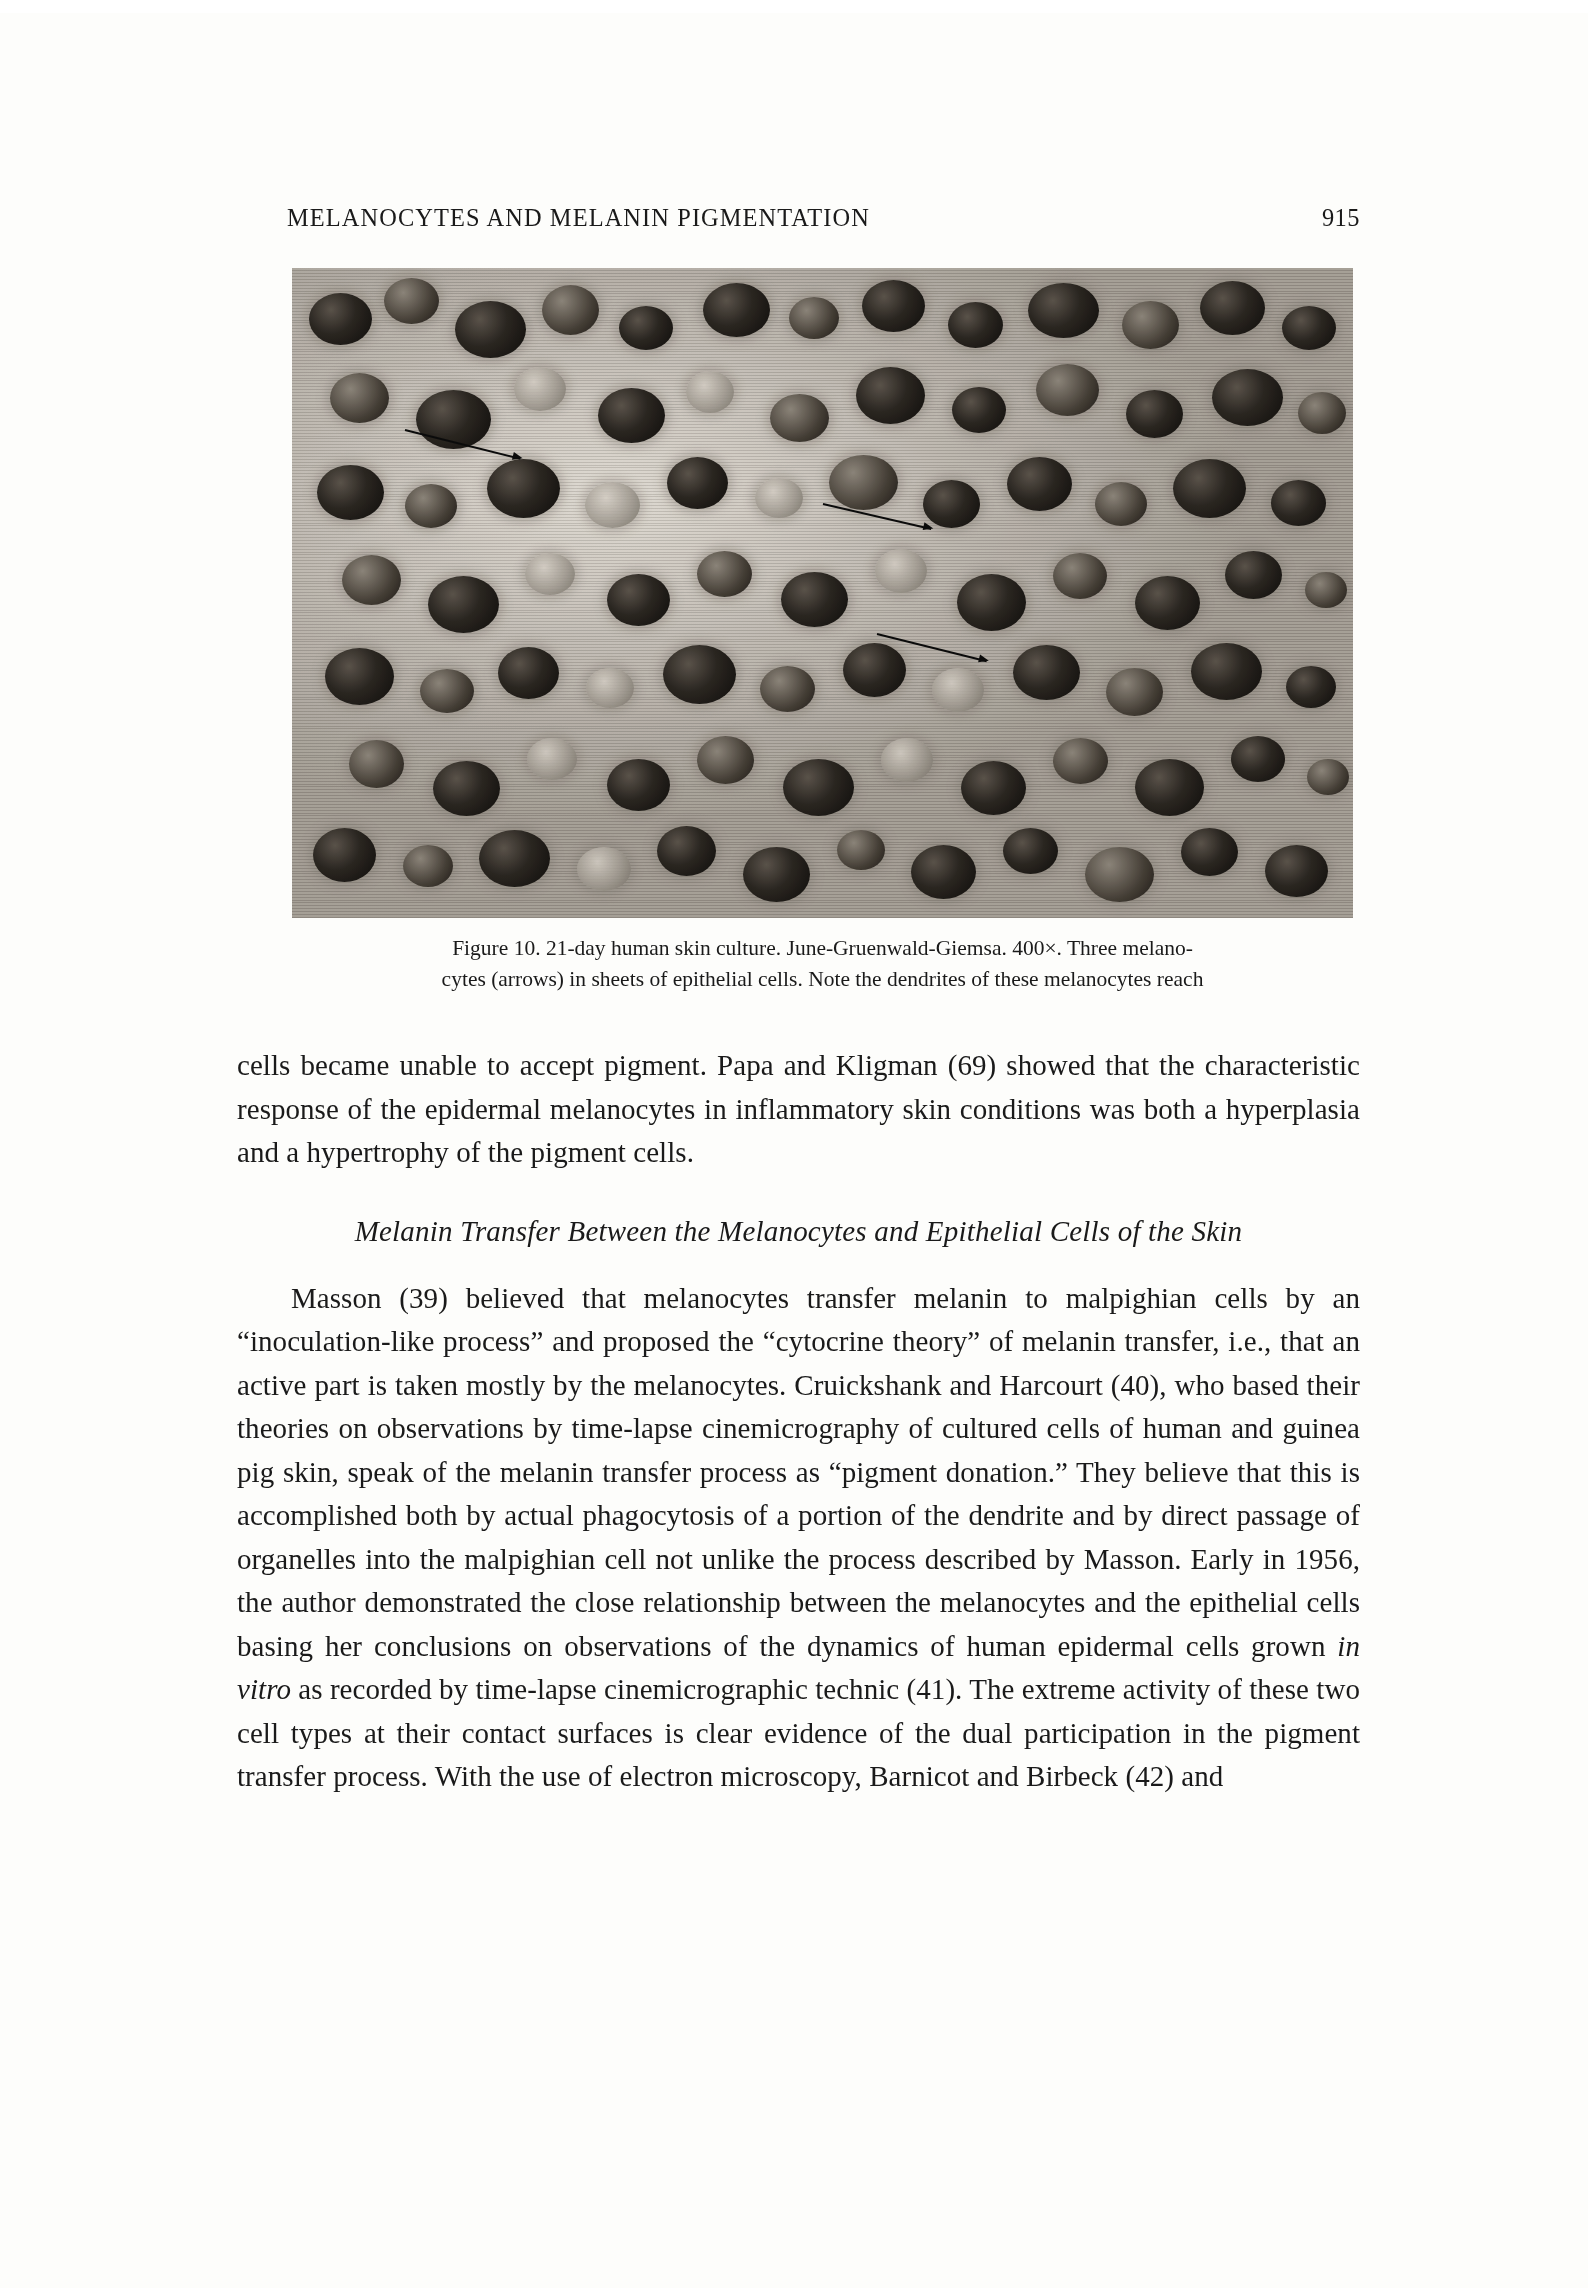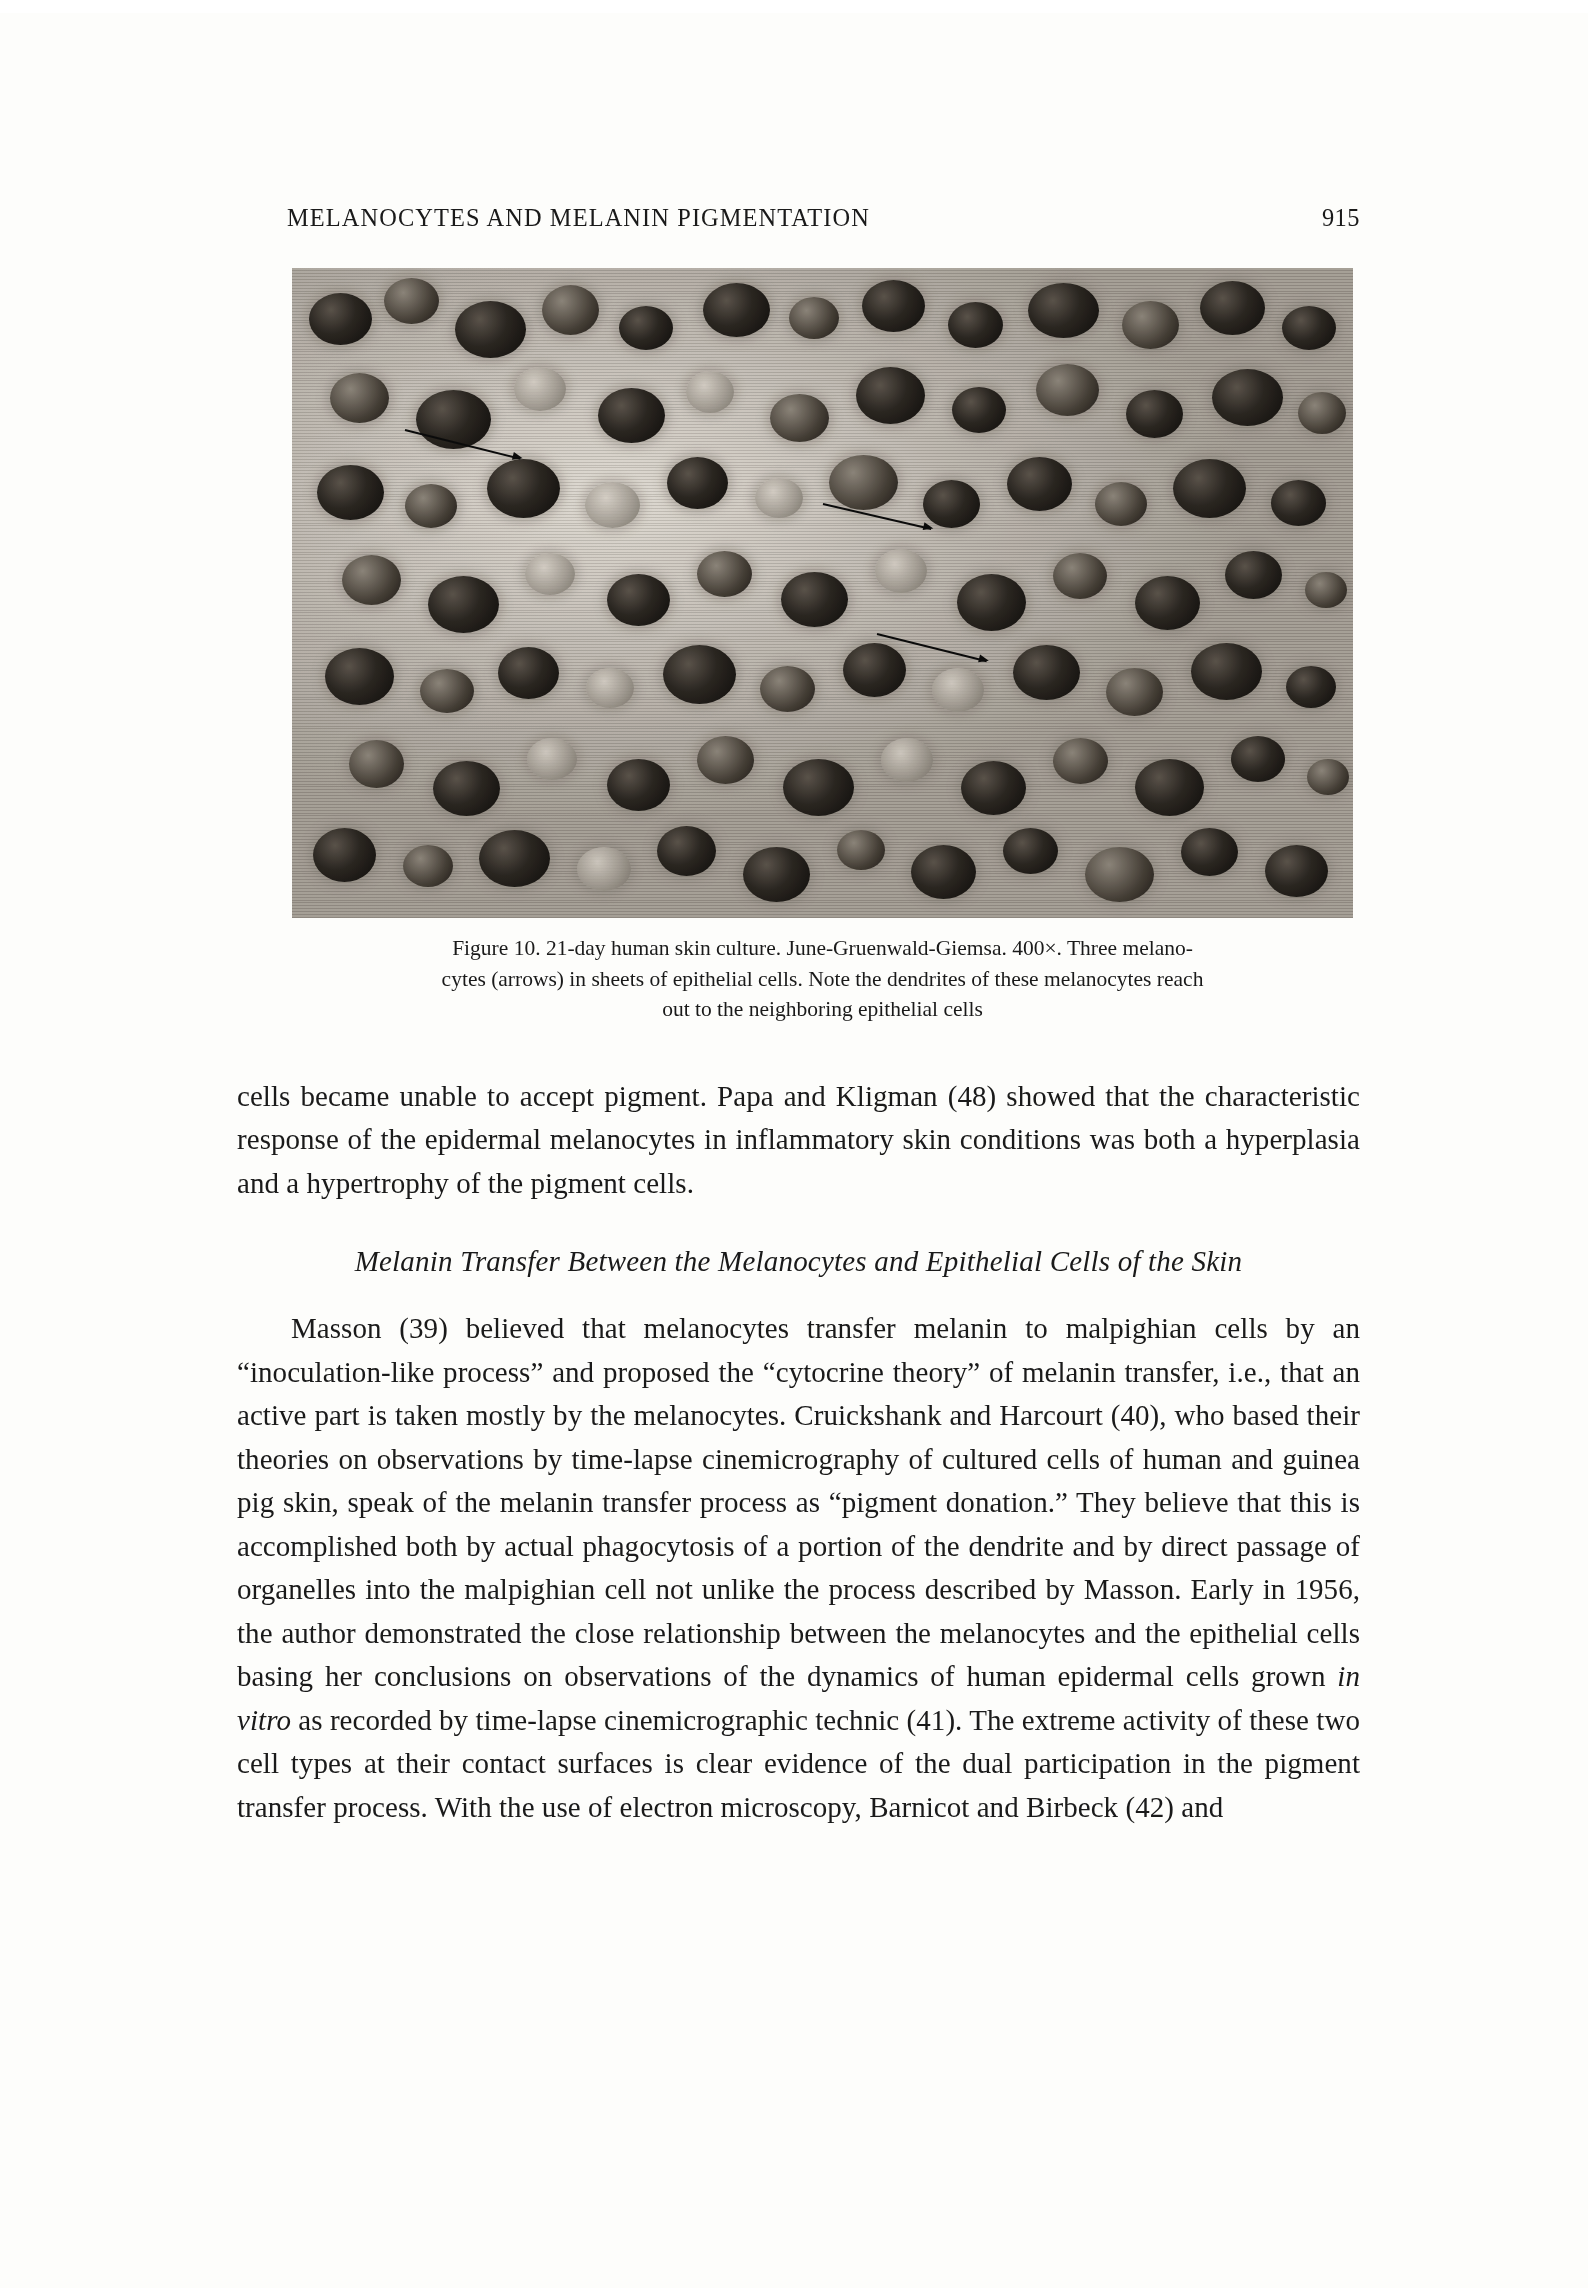--- a/index.html
+++ b/index.html
@@ -253,26 +253,25 @@
         <div class="arrow-line" style="left:531px; top:235px; width:111px; transform: rotate(13deg);"></div>
         <div class="arrow-line" style="left:585px; top:365px; width:113px; transform: rotate(14deg);"></div>
       </div>
 
       <div class="figure-caption">
         <span class="capline">
           <span class="figlabel">Figure 10.</span>
           <span>21-day human skin culture.    June-Gruenwald-Giemsa.    400×.    Three melano-</span>
         </span>
         <span class="capline">cytes (arrows) in sheets of epithelial cells.    Note the dendrites of these melanocytes reach</span>
-        <span class="capline narrow">out to the neighboring epithelial cells</span>
       </div>
     </div>
 
     <div class="body-text">
-      <p class="para">cells became unable to accept pigment.    Papa and Kligman (48) showed that the characteristic response of the epidermal melanocytes in inflammatory skin conditions was both a hyperplasia and a hypertrophy of the pigment cells.</p>
+      <p class="para">cells became unable to accept pigment.    Papa and Kligman (69) showed that the characteristic response of the epidermal melanocytes in inflammatory skin conditions was both a hyperplasia and a hypertrophy of the pigment cells.</p>
 
       <h2 class="subhead">Melanin Transfer Between the Melanocytes and Epithelial Cells of the Skin</h2>
 
       <p class="para indent"><span>Masson (39) believed that melanocytes transfer melanin to malpighian cells by an “inoculation-like process” and proposed the “cytocrine theory” of melanin transfer, i.e., that an active part is taken mostly by the melanocytes.    Cruickshank and Harcourt (40), who based their theories on observations by time-lapse cinemicrography of cultured cells of human and guinea pig skin, speak of the melanin transfer process as “pigment donation.”    They believe that this is accomplished both by actual phagocytosis of a portion of the dendrite and by direct passage of organelles into the malpighian cell not unlike the process described by Masson.    Early in 1956, the author demonstrated the close relationship between the melanocytes and the epithelial cells basing her conclusions on observations of the dynamics of human epidermal cells grown </span><em>in vitro</em><span> as recorded by time-lapse cinemicrographic technic (41).    The extreme activity of these two cell types at their contact surfaces is clear evidence of the dual participation in the pigment transfer process. With the use of electron microscopy, Barnicot and Birbeck (42) and</span></p>
     </div>
 
   </div>
 </div>
 
 

